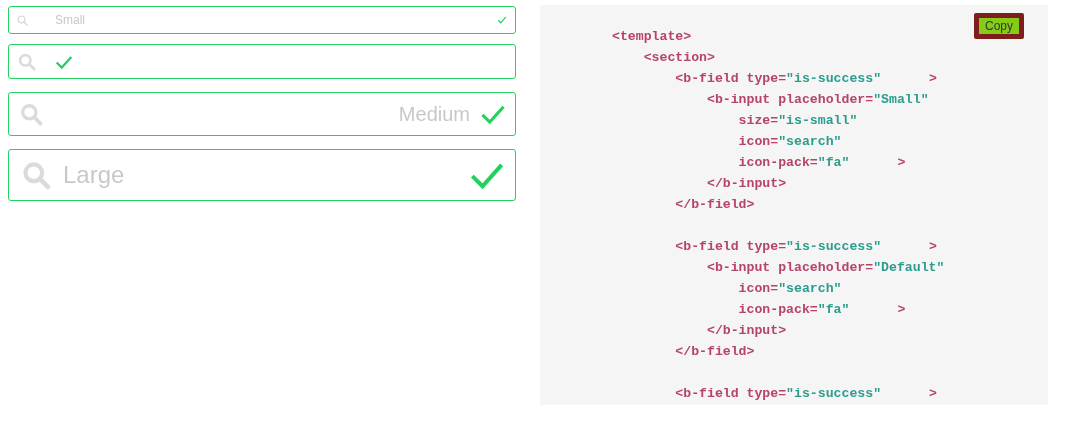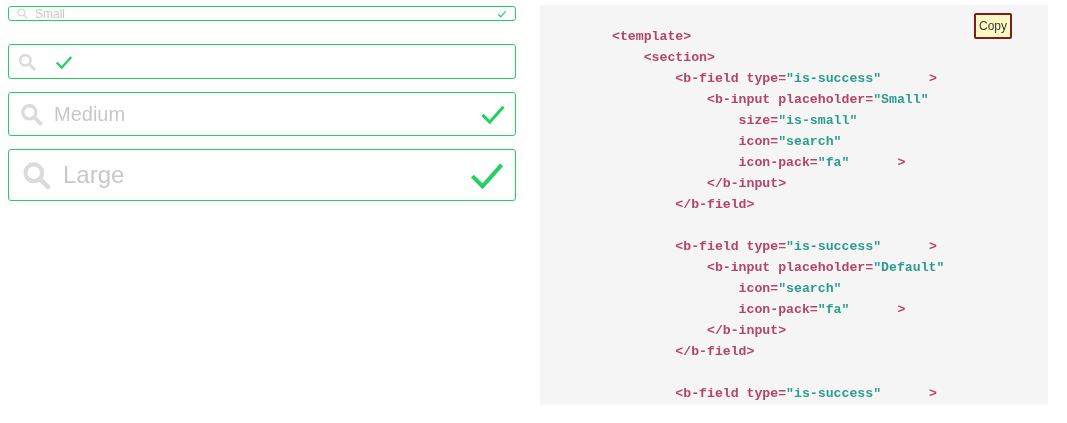--- a/index.html
+++ b/index.html
@@ -6,44 +6,44 @@
   body { width: 1067px; height: 423px; position: relative; overflow: hidden; font-family: "Liberation Sans", sans-serif; }
 
   .demo { position: absolute; left: 8px; top: 0; width: 508px; }
   .field { position: absolute; left: 0; width: 508px; box-sizing: border-box;
            border: 1px solid #23d160; border-radius: 3px; background: #fff;
            display: flex; align-items: center; }
   .field .icon-left { display: flex; align-items: center; justify-content: center; flex: none; }
   .field .ph { color: #c8c8c8; flex: 1; white-space: nowrap; }
   .field .icon-right { display: flex; align-items: center; justify-content: center; flex: none; }
 
-  .f-small { top: 6px; height: 15px; }
+  .f-small { top: 6px; height: 28px; gap: 20px; }
   .f-small .icon-left { width: 26px; }
   .f-small .ph { font-size: 12px; }
   .f-small .icon-right { width: 26px; }
 
   .f-default { top: 44px; height: 35px; }
   .f-default .icon-left { width: 36px; }
   .f-default .ph { font-size: 16px; }
   .f-default .icon-right { width: 38px; }
 
   .f-medium { top: 92px; height: 44px; }
   .f-medium .icon-left { width: 45px; }
-  .f-medium .ph { font-size: 20px; }
+  .f-medium .ph { font-size: 20px; text-align: right; }
   .f-medium .icon-right { width: 45px; }
 
   .f-large { top: 149px; height: 52px; }
   .f-large .icon-left { width: 54px; }
   .f-large .ph { font-size: 24px; }
   .f-large .icon-right { width: 56px; }
 
   .code-panel { position: absolute; left: 540px; top: 5px; width: 508px; height: 400px;
                 background: #f5f5f5; overflow: hidden; }
-  .copy-btn { position: absolute; left: 434px; top: 8px; width: 38px; height: 26px;
-              box-sizing: border-box; background: #fef9c3; border: 2px solid #7f1d1d; border-radius: 2px;
+  .copy-btn { position: absolute; left: 434px; top: 8px; width: 50px; height: 26px;
+              box-sizing: border-box; background: #84cc16; border: 5px solid #7f1d1d; border-radius: 2px;
               font-family: "Liberation Sans", sans-serif; font-size: 12px; color: #363636;
               display: flex; align-items: center; justify-content: center; cursor: pointer; }
   pre.code { position: absolute; left: 24px; top: 21px; margin: 0;
              font-family: "Liberation Mono", monospace; font-size: 13.2px; line-height: 21px;
              font-weight: bold; color: #b5436b; white-space: pre; }
   .line { height: 21px; }
   .tag { color: #b5436b; margin-left: 48px; }
   .str { color: #2a9d8f; }
 </style>
 </head>

